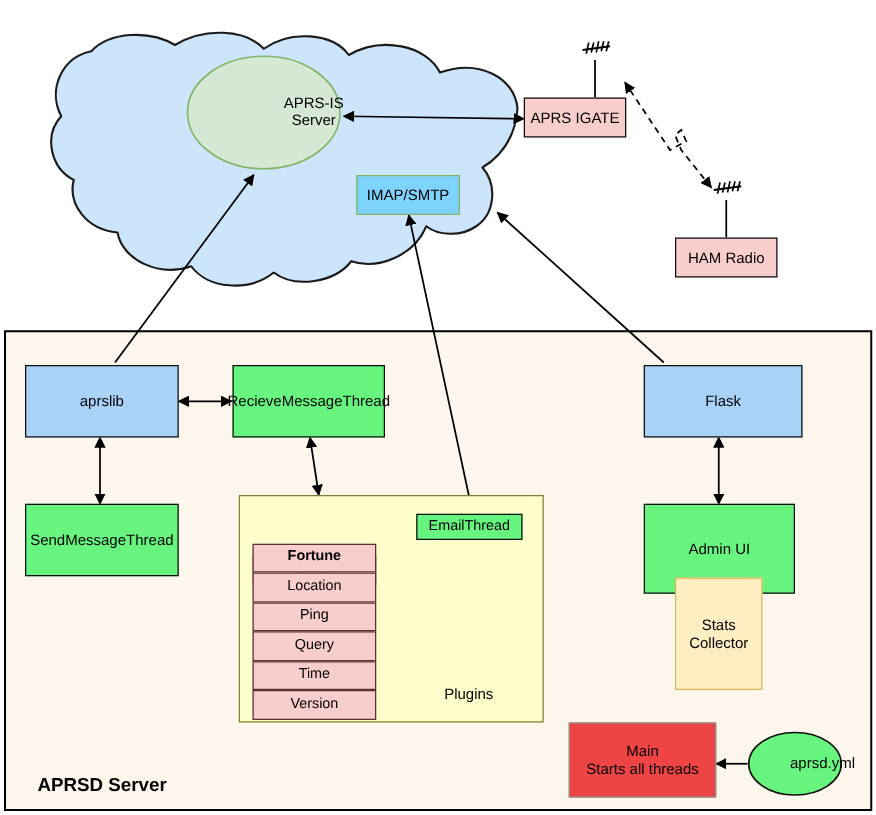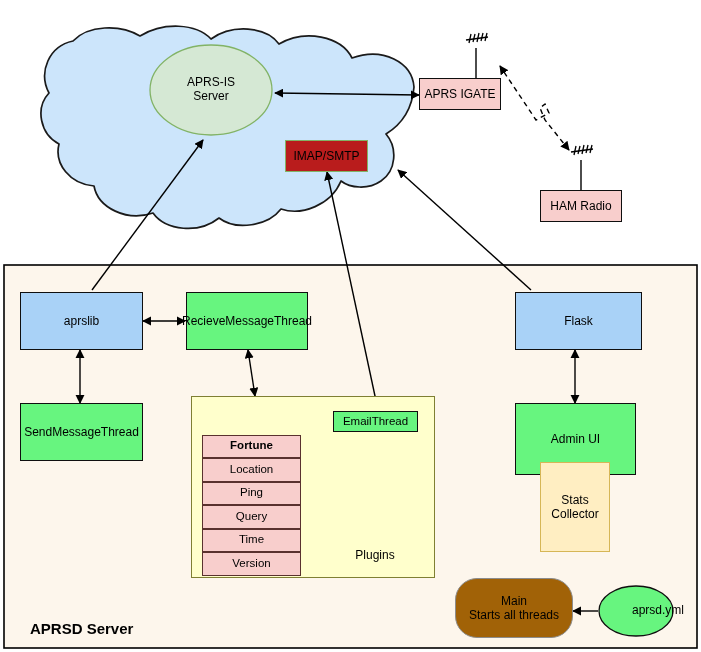--- a/index.html
+++ b/index.html
@@ -41,24 +41,24 @@
     text-align: center;
     font-size: 12px;
     color: #000000;
     line-height: 1.2;
     white-space: pre-line;
     border: 1px solid #000000;
   }
   .box.blue   { background: #a9d2f7; border-color: #0f0f0f; }
   .box.green  { background: #67f57f; border-color: #0f0f0f; }
   .box.pink   { background: #f8cecc; border-color: #0f0f0f; }
-  .box.palegreen { background: #b91c1c; border-color: #82b366; }
+  .box.palegreen { background: #7dd3fc; border-color: #82b366; }
   .box.yellow { background: #ffffcc; border-color: #7f7f33; }
   .box.orange { background: #ffeec2; border-color: #d6b656; }
-  .box.grey   { background: #a16207; border-color: #8c8c8c; border-radius: 22px; }
+  .box.grey   { background: #ef4444; border-color: #8c8c8c; }
   .box.pinkcell { background: #f8cecc; border-color: #59312e; }
   .box.greensm { background: #67f57f; border-color: #0f0f0f; }
 
   .plugins-caption {
     position: absolute;
     font-size: 12px;
     color: #000000;
     text-align: center;
   }
   .region-title {
@@ -143,21 +143,21 @@
 
   <line x1="301" y1="421" x2="332" y2="421" stroke="#000000" stroke-width="1.4" marker-start="url(#arrowStart)" marker-end="url(#arrowEnd)"></line>
 
   <line x1="575" y1="350" x2="575" y2="403" stroke="#000000" stroke-width="1.4" marker-start="url(#arrowStart)" marker-end="url(#arrowEnd)"></line>
 
   <line x1="575" y1="482" x2="575" y2="461" stroke="#000000" stroke-width="1.4" marker-end="url(#arrowEnd)"></line>
 
   <line x1="598" y1="611" x2="573" y2="611" stroke="#000000" stroke-width="1.4" marker-end="url(#arrowEnd)"></line>
 </svg>
 
-<div class="node-label" style="left:150px; top:68px; width:122px; height:44px;">APRS-IS
+<div class="node-label" style="left:150px; top:68px; width:122px; height:44px;padding-left:40px;">APRS-IS
 Server</div>
 
 <div class="box palegreen" style="left:285px; top:140px; width:83px; height:32px;">IMAP/SMTP</div>
 
 <div class="box pink" style="left:419px; top:78px; width:82px; height:32px;">APRS IGATE</div>
 
 <div class="box pink" style="left:540px; top:190px; width:82px; height:32px;">HAM Radio</div>
 
 <div class="box blue" style="left:20px; top:292px; width:123px; height:58px;">aprslib</div>
 

